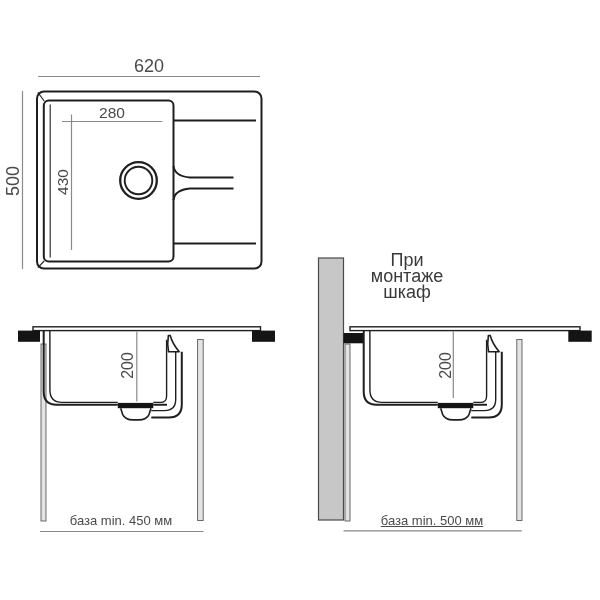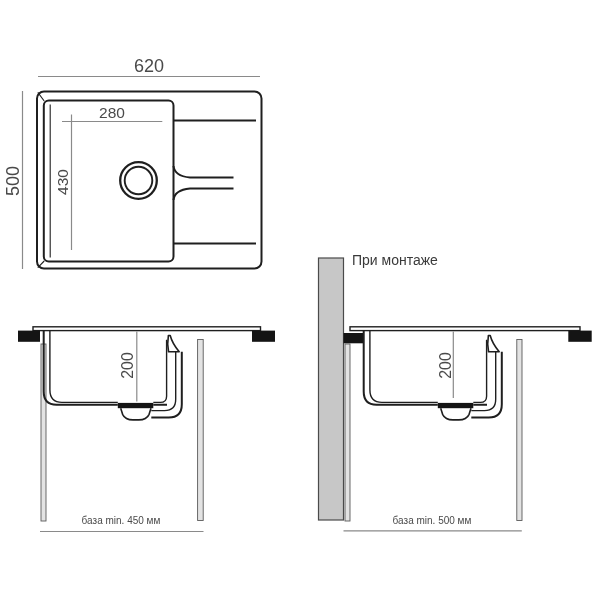--- a/index.html
+++ b/index.html
@@ -28,23 +28,23 @@
   .c22{fill:none;stroke:var(--line);stroke-width:2.3;}
   .c18{fill:none;stroke:var(--line);stroke-width:1.9;}
 
   
   .lbl{position:absolute;color:var(--label-text);text-align:center;
        white-space:nowrap;pointer-events:none;}
   .rot{transform:rotate(-90deg);}
   .f18{font-size:18px;line-height:20px;}
   .f16{font-size:16px;line-height:18px;}
   .f15{font-size:15.5px;line-height:18px;}
-  .f13{font-size:10px;line-height:17px;}
-  .note{position:absolute;left:352px;top:253px;width:110px;text-align:left;
-        color:var(--note-text);font-size:14px;line-height:15.8px;}
+  .f13{font-size:13px;line-height:17px;}
+  .note{position:absolute;left:352px;top:253px;width:110px;text-align:center;
+        color:var(--note-text);font-size:18px;line-height:15.8px;}
 </style>
 </head>
 <body>
 
 <div class="canvas">
 
   <svg width="600" height="600" viewBox="0 0 600 600">
     <defs>
       <g id="bowl-xsec">
         <path class="flap" d="M168.4,335.5 Q166.9,344 168.6,351.8 L179.2,351.8 Q172.3,343.5 170.2,335.5 Z"></path>
@@ -111,19 +111,20 @@
   <div class="lbl f15" style="left:62px;top:104px;width:100px;">280</div>
 
   <div class="lbl f15 rot" style="left:18px;top:173px;width:90px;height:18px;">430</div>
 
   <div class="lbl f16 rot" style="left:92px;top:357px;width:70px;height:17px;">200</div>
 
   <div class="lbl f16 rot" style="left:410px;top:357px;width:70px;height:17px;">200</div>
 
   <div class="lbl f13" style="left:31px;top:512px;width:180px;">база min. 450 мм</div>
 
-  <div class="lbl f13" style="left:342px;top:512px;width:180px;">база min. 500 мм</div>
+  <div class="lbl f13" style="left:342px;top:512px;width:180px;text-decoration:underline;">база min. 500 мм</div>
 
   <div class="note">
     <div>При монтаже</div>
+    <div>шкаф</div>
   </div>
 
 </div>
 
 </body></html>

